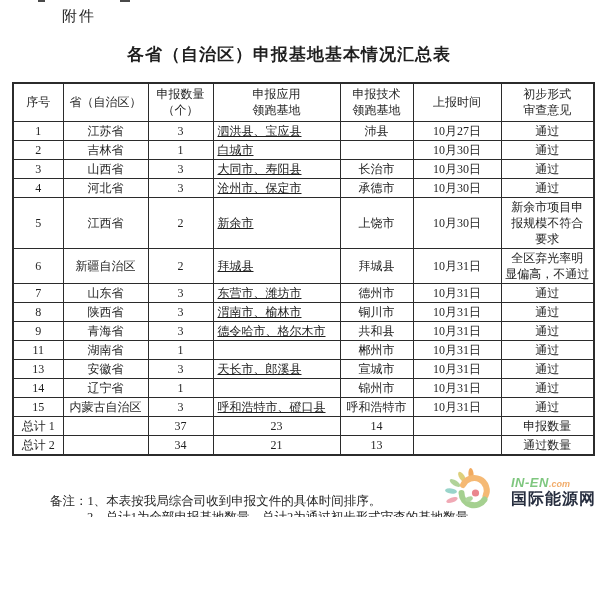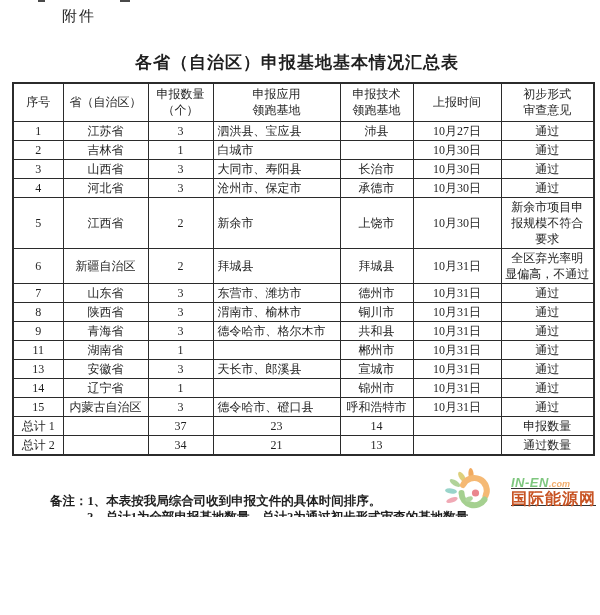--- a/index.html
+++ b/index.html
@@ -21,21 +21,21 @@
     left: 62px;
     top: 7px;
     font-size: 15px;
     letter-spacing: 2px;
   }
   .title {
     position: absolute;
     left: 0;
     top: 43px;
     width: 578px;
-    margin: 8px;
+    margin: 0;
     text-align: center;
     font-size: 17px;
     font-weight: bold;
     letter-spacing: 1px;
   }
 
   table.summary {
     position: absolute;
     left: 12px;
     top: 82px;
@@ -50,47 +50,46 @@
     font-weight: normal;
     text-align: center;
     vertical-align: middle;
     padding: 1px 2px;
     line-height: 16px;
     white-space: pre-line;
     overflow: hidden;
   }
   .summary thead tr { height: 38px; margin-left: 44px; }
   .summary tbody tr { height: 19px; }
-  .summary td.left { text-align: left; padding-left: 4px; }
+  .summary td.left { text-align: left; padding-left: 4px; text-decoration: underline; }
 
   .notes {
     position: absolute;
     left: 50px;
     top: 494px;
     width: 545px;
     font-size: 12.5px;
     line-height: 15.5px;
-    font-weight: bold;
   }
   .note-line { white-space: nowrap; }
   .note-line.indent { padding-left: 37px; }
 
   .logo {
     position: absolute;
     right: 4px;
     bottom: 1px;
     display: flex;
     align-items: center;
     opacity: 0.9;
   }
-  .logo-text { margin-left: 14px; font-family: "Liberation Sans", sans-serif; text-decoration: underline; }
+  .logo-text { margin-left: 14px; font-family: "Liberation Sans", sans-serif; }
   .logo-line1 { line-height: 12px; }
   .logo-en { font-size: 13px; font-weight: bold; font-style: italic; color: #72c172; letter-spacing: 0.5px; }
   .logo-com { font-size: 9px; font-weight: bold; font-style: italic; color: #f0a35a; }
-  .logo-cn { font-size: 16px; font-weight: bold; color: #c2410c; letter-spacing: 1px; line-height: 17px; }
+  .logo-cn { font-size: 16px; font-weight: bold; color: #0f172a; letter-spacing: 1px; line-height: 17px; }
 </style>
 </head>
 <body>
 
 <div class="page">
 
   <div class="artifact a1"></div>
   <div class="artifact a2"></div>
 
   <div class="attachment">附件</div>
@@ -231,21 +230,21 @@
           <td>1</td>
           <td class="left"></td>
           <td>锦州市</td>
           <td>10月31日</td>
           <td>通过</td>
         </tr>
         <tr>
           <td>15</td>
           <td>内蒙古自治区</td>
           <td>3</td>
-          <td class="left">德令哈市、磴口县</td>
+          <td class="left">呼和浩特市、磴口县</td>
           <td>呼和浩特市</td>
           <td>10月31日</td>
           <td>通过</td>
         </tr>
         <tr>
           <td>总计 1</td>
           <td></td>
           <td>37</td>
           <td>23</td>
           <td>14</td>

